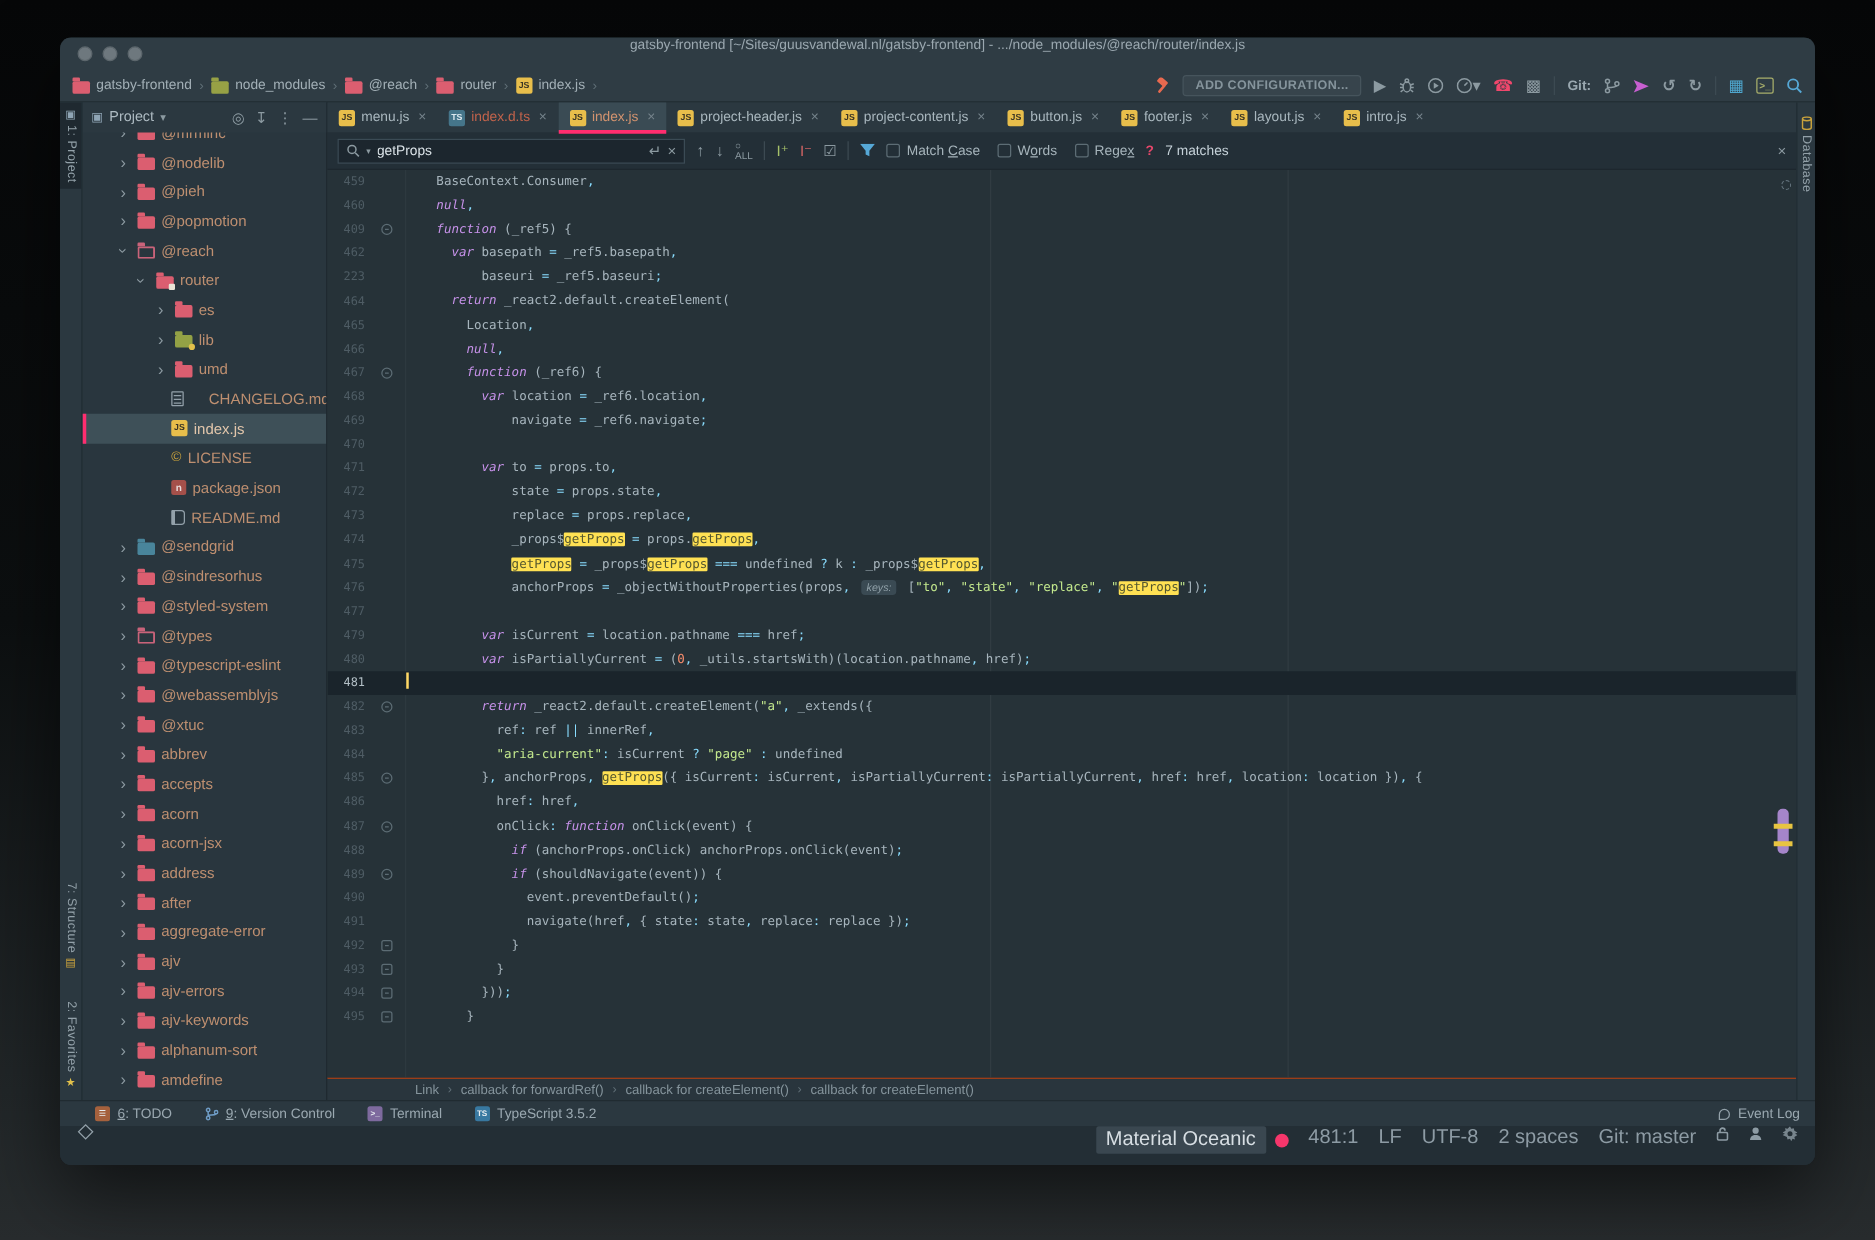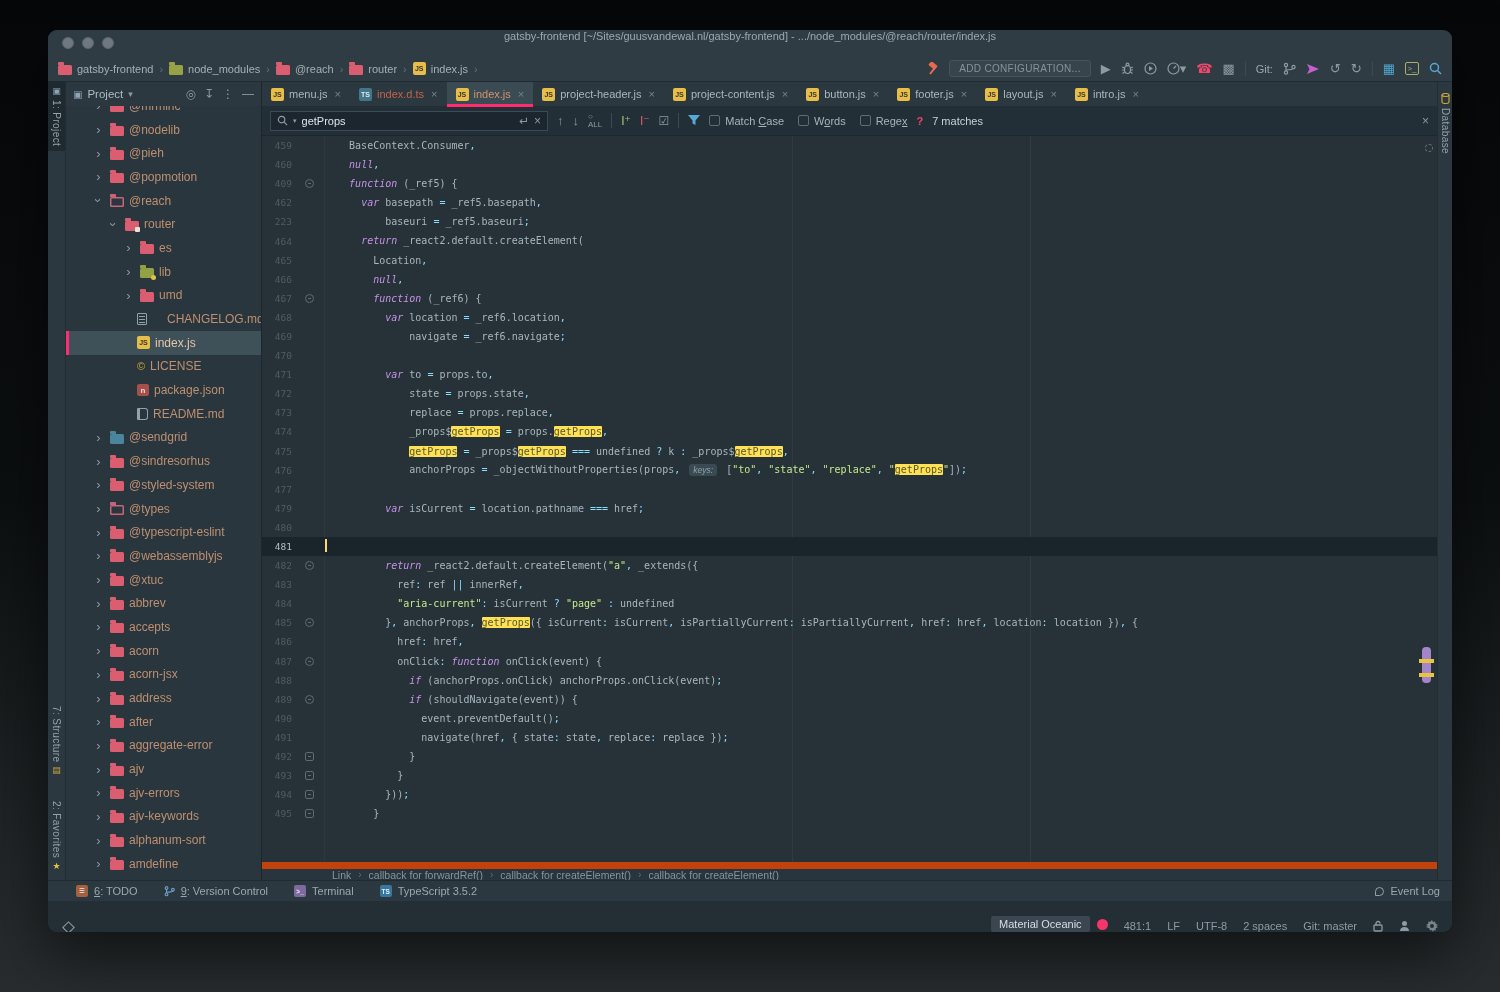--- a/index.html
+++ b/index.html
@@ -15,23 +15,23 @@
     display:flex; flex-direction:column; overflow:hidden;
   }
   
   .titlebar { height:26px; background:#2F3C44; position:relative; display:flex; align-items:flex-start; flex:none; }
   .lights { position:absolute; left:14px; top:7px; display:flex; gap:8px; }
   .light { width:12px; height:12px; border-radius:50%; background:#6E787E; border:1px solid #5C666C; }
   .wtitle { flex:1; text-align:center; font-size:11px; color:#9BA8B0; }
   
   .navbar { height:26px; background:#2F3C44; border-bottom:1px solid #202B31; display:flex; align-items:center; padding:0 10px; flex:none; }
   .crumbs-top { display:flex; align-items:center; gap:6px; }
-  .crumb { display:flex; align-items:center; gap:5px; font-size:11px; color:#A3B0B7; }
+  .crumb { display:flex; gap:5px; font-size:11px; color:#A3B0B7; }
   .csep { color:#5F6E76; font-size:11px; }
-  .nav-right { margin-left:auto; display:flex; align-items:center; gap:10px; }
+  .nav-right { margin-left:auto; display:flex; align-items:center; gap:10px;font-weight:bold; }
   .addcfg { border:1px solid #46545C; background:#37444C; color:#85949C; padding:2px 9px; font-size:10px; border-radius:3px; letter-spacing:.3px; }
   .ibtn { color:#8C9AA1; font-size:13px; line-height:1; display:flex; align-items:center; }
   .vsep { width:1px; height:15px; background:#3C4A52; }
   .gitlabel { font-size:11px; color:#9AA8B0; }
   
   .fi { width:13px; height:13px; border-radius:2px; display:flex; align-items:center; justify-content:center;
         font-size:7px; font-weight:bold; flex:none; }
   .fi.js { background:#E8BE4B; color:#3A3525; }
   .fi.ts { background:#45758A; color:#DCE9F0; }
   .fic { width:14px; height:10px; border-radius:1.5px; background:#DB5E70; position:relative; margin-top:3px; flex:none; }
@@ -100,31 +100,31 @@
   .fmark.e { border-radius:2px; }
   .fmark::after { content:""; position:absolute; left:2px; right:2px; top:3px; height:1px; background:#5C6C74; }
   .t-d { color:#A7B5BD; } .t-k { color:#C792EA; font-style:italic; }
   .t-s { color:#C3E88D; } .t-n { color:#F78C6C; } .t-o { color:#89DDFF; }
   .t-h { background:#FFE153; color:#56582F; border-radius:1px; }
   .t-i { background:#3A4A53; color:#90A0A8; font-size:8.5px; border-radius:3px; padding:1px 4px; margin:0 3px; font-family:"Liberation Sans",sans-serif; font-style:italic; }
   .caret { display:inline-block; width:2px; height:13px; background:#FFD866; vertical-align:-2px; }
   .thumb { position:absolute; right:6px; top:511px; width:9px; height:36px; background:#B48EDA; opacity:.9; border-radius:4px; }
   .smark { position:absolute; right:3px; width:15px; height:4px; background:#E8C441; }
   .inspect { position:absolute; right:4px; top:8px; width:8px; height:8px; border:1px dashed #61707A; border-radius:50%; }
-  .ecrumbs { height:18px; background:#29353D; border-top:7px solid #c2410c; display:flex; align-items:center; gap:7px; padding-left:70px; font-size:10.5px; color:#85949C; flex:none; }
+  .ecrumbs { height:18px; background:#29353D; border-top:1px solid #c2410c; display:flex; align-items:center; gap:7px; padding-left:70px; font-size:10.5px; color:#85949C; flex:none; }
   .ecrumbs .csep { font-size:10px; }
   
   .bottombar { height:21px; background:#2B3840; border-top:1px solid #202B31; display:flex; align-items:center; gap:26px; padding:0 12px 0 28px; font-size:11px; color:#9AA8B0; flex:none; }
   .bb { display:flex; align-items:flex-end; gap:6px; }
   .bb u { text-decoration:underline; }
   .bb-ic { width:12px; height:12px; border-radius:2px; display:flex; align-items:center; justify-content:center; font-size:6.5px; font-weight:bold; color:#E8EEF1; flex:none; }
   .bb-ic.todo { background:#A5613D; } .bb-ic.term { background:#7E6A9E; } .bb-ic.ts { background:#3878A0; }
   .eventlog { margin-left:auto; display:flex; align-items:center; gap:6px; }
   .elog-ic { width:9px; height:9px; border:1.5px solid #93A1A9; border-radius:50% 50% 50% 0; }
-  .statusbar { height:31px; background:#232E35; display:flex; align-items:flex-end; gap:16px; padding:0 14px; font-size:11px; color:#8D9BA4; flex:none; }
+  .statusbar { height:31px; background:#232E35; display:flex; align-items:flex-start; gap:16px; padding:0 14px; font-size:16px; color:#8D9BA4; flex:none; }
   .chipgrp { display:flex; align-items:center; gap:7px; }
   .chip { background:#3A4750; color:#D7DEE3; padding:2px 8px; border-radius:2px; }
   .dot { width:11px; height:11px; border-radius:50%; background:#F6366B; }
   .layers { width:9px; height:9px; border:1.5px solid #93A1AA; transform:rotate(45deg); margin-left:2px; }
   svg { display:block; }
 </style>
 </head>
 <body>
 
 <div class="window">
@@ -619,20 +619,21 @@
               <pre></pre>
             </div>
             <div class="cl">
               <span class="num">479</span>
               <span class="fld"></span>
               <pre><span class="t-d">          </span><span class="t-k">var</span><span class="t-d"> isCurrent </span><span class="t-o">=</span><span class="t-d"> location.pathname </span><span class="t-o">===</span><span class="t-d"> href</span><span class="t-o">;</span></pre>
             </div>
             <div class="cl">
               <span class="num">480</span>
               <span class="fld"></span>
+              <pre><span class="t-d">          </span><span class="t-k">var</span><span class="t-d"> isPartiallyCurrent </span><span class="t-o">=</span><span class="t-d"> (</span><span class="t-n">0</span><span class="t-o">,</span><span class="t-d"> _utils.startsWith)(location.pathname</span><span class="t-o">,</span><span class="t-d"> href)</span><span class="t-o">;</span></pre>
             </div>
             <div class="cl cur">
               <span class="num">481</span>
               <span class="fld"></span>
               <pre><span class="caret"></span></pre>
             </div>
             <div class="cl">
               <span class="num">482</span>
               <span class="fld">
                 <span class="fmark"></span>

